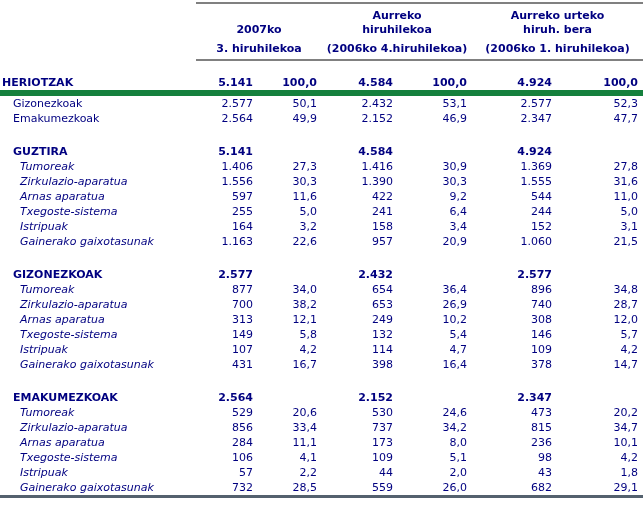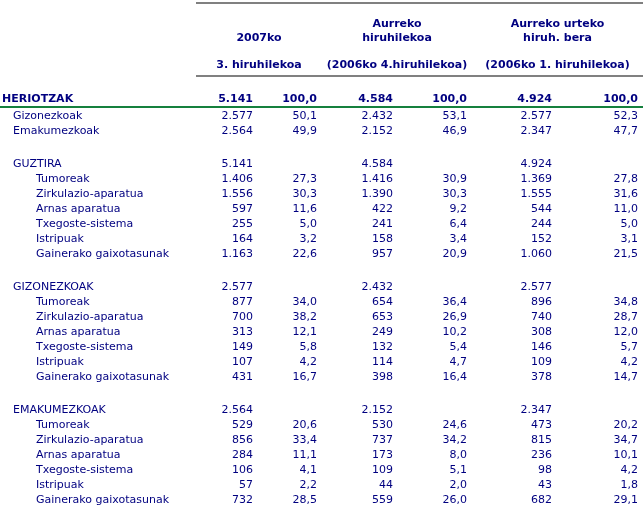--- a/index.html
+++ b/index.html
@@ -25,38 +25,38 @@
   
   tr.group-row td.corner { border:none; }
   tr.group-row td.gcell {
     border-top:2px solid #808080;
     border-bottom:2px solid #808080;
     height:48px; vertical-align:bottom;
     text-align:center; padding:1px 2px 2px 2px;
   }
   .group-title {
     font-weight:bold; white-space:normal;
-    max-width:95px; margin:12px auto; line-height:14px;
+    max-width:95px; margin:4px auto; line-height:14px;
   }
   .group-subtitle { font-weight:bold; white-space:nowrap; line-height:16px; }
 
   
   tr.subhead-row td { 
     font-weight:bold; height:21px; vertical-align:middle;
     border-bottom:3px solid #1f1f3d;
   }
   tr.subhead-row td.corner { border:none; }
 
   
-  tr.grand-total td { font-weight:bold; padding-top:14px; border-bottom:2px solid #15803d; }
+  tr.grand-total td { font-weight:bold; padding-top:14px; border-bottom:6px solid #15803d; }
   tr.sub td.label { padding-left:13px; }
   tr.section-heading td { font-weight:bold; padding-top:12px; border-bottom:2px solid #808080; }
-  tr.group-total td { font-weight:normal; padding-top:18px; }
+  tr.group-total td { font-weight:bold; padding-top:18px; }
   tr.group-total td.label { padding-left:13px; }
-  tr.cause td.label { padding-left:36px; }
+  tr.cause td.label { padding-left:20px;font-style:italic; }
   tr.cause td, tr.sub td { height:15px; }
 </style>
 </head>
 <body>
 
 <div class="page">
   <table class="stat">
     <colgroup>
       <col style="width:196px">
       <col style="width:62px">

